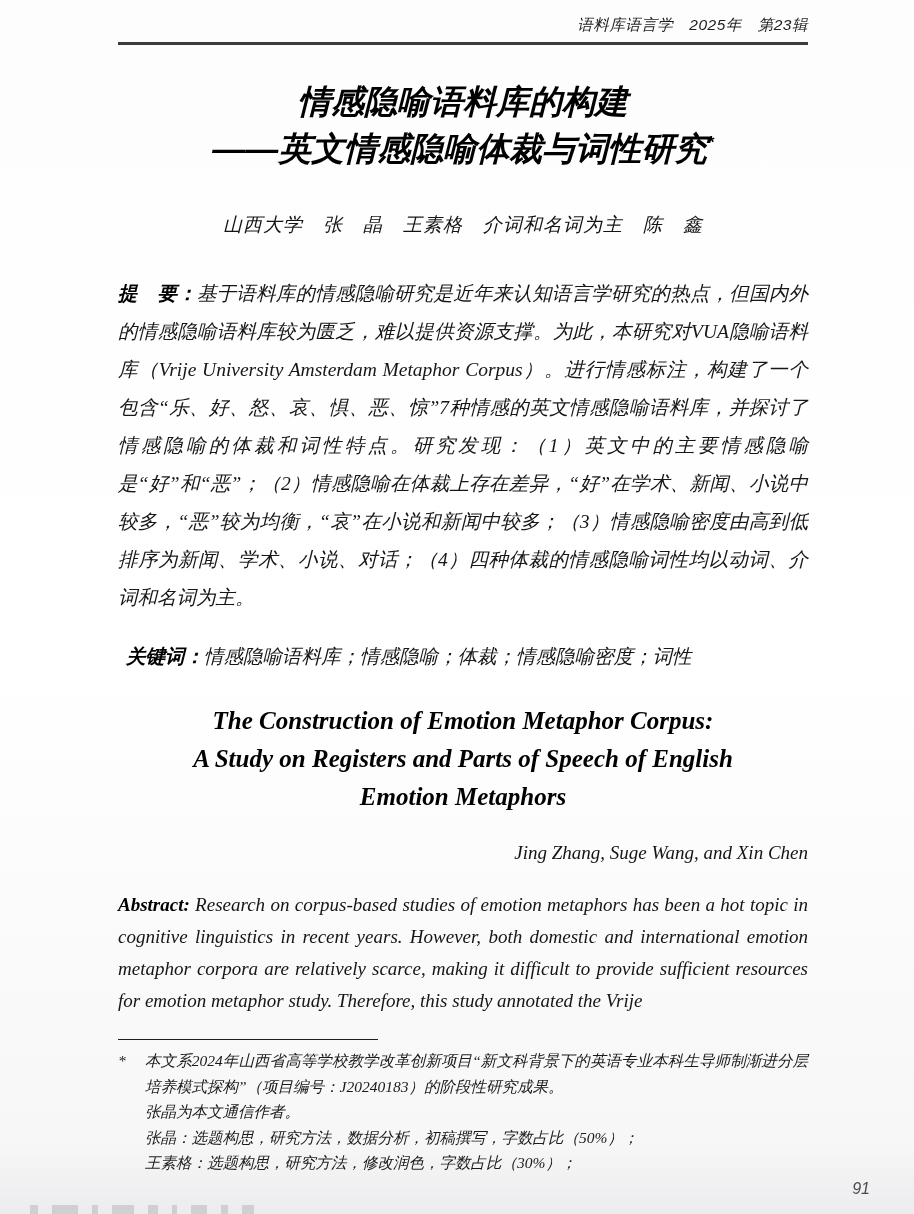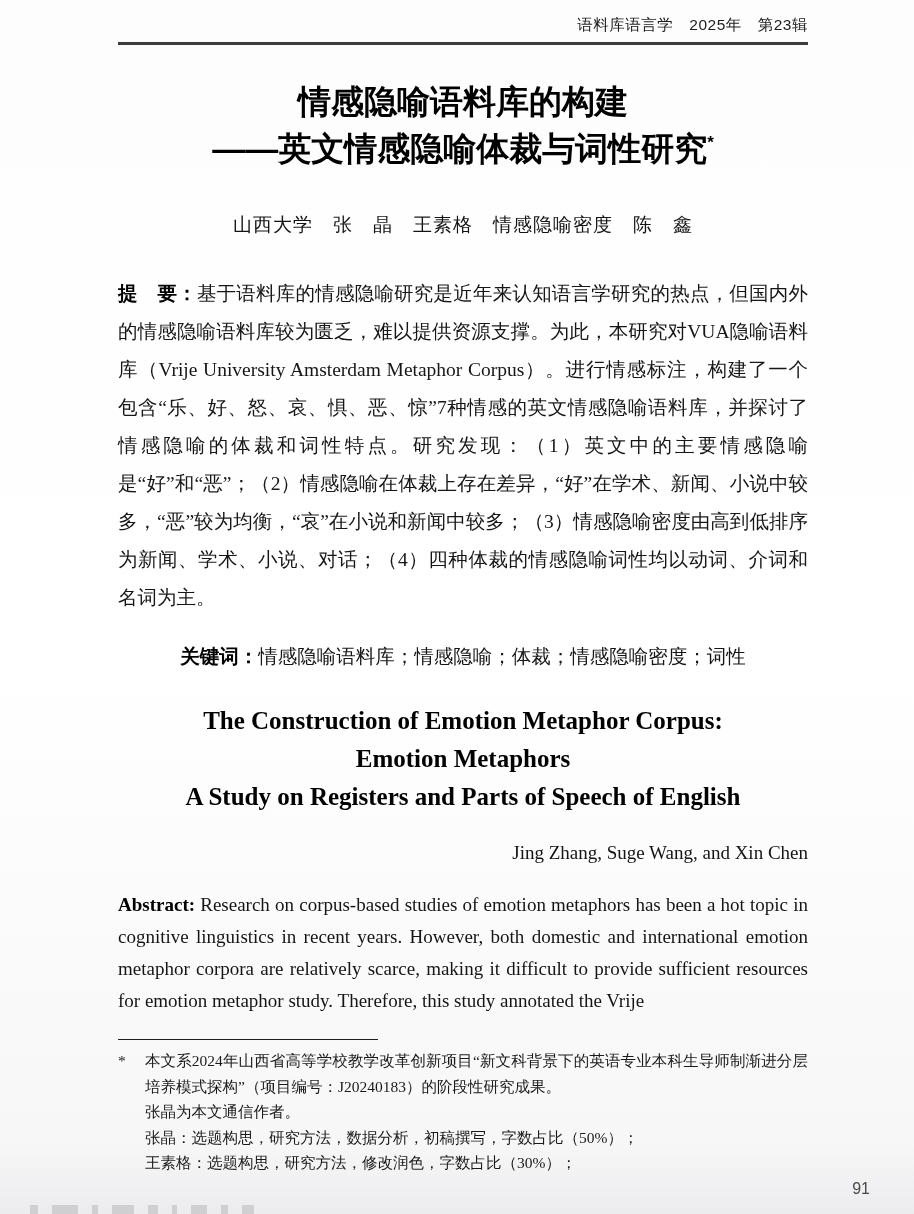--- a/index.html
+++ b/index.html
@@ -8,20 +8,21 @@
     font-family:"Liberation Serif","DejaVu Serif",serif;
     color:#111;
     background:#fff;
     overflow:hidden;
   }
   .page{
     position:relative;
     width:914px;height:1214px;
     background:linear-gradient(180deg,#fdfdfd 0%,#ffffff 55%,#f7f7f8 94%,#ececee 100%);
     box-sizing:border-box;
+    font-style:italic;
   }
   .content{
     position:absolute;
     left:118px;right:106px;top:0;
   }
   
   .journal-header{
     text-align:right;
     font-family:"Liberation Sans","DejaVu Sans",sans-serif;
     font-size:15.5px;
@@ -64,22 +65,23 @@
     color:#161616;
   }
   .zh-abstract .lbl,.zh-keywords .lbl{
     font-weight:bold;
     font-family:"Liberation Sans","DejaVu Sans",sans-serif;
     color:#000;
   }
   .zh-keywords{
     font-size:19.5px;
     line-height:38px;
-    text-align:center;
+    text-align:left;
     color:#161616;
+    margin-left:8px;
   }
   
   .en-title{
     margin-top:26px;
     text-align:center;
     font-weight:bold;
     font-size:25px;
     line-height:38px;
     color:#000;
   }
@@ -149,30 +151,30 @@
   <div class="content">
 
     <div class="journal-header">语料库语言学　2025年　第23辑</div>
     <div class="header-rule"></div>
 
     <div class="zh-title">
       <div>情感隐喻语料库的构建</div>
       <div><span>——英文情感隐喻体裁与词性研究</span><sup>*</sup></div>
     </div>
 
-    <div class="zh-authors">山西大学　张　晶　王素格　情感隐喻密度　陈　鑫</div>
+    <div class="zh-authors">山西大学　张　晶　王素格　介词和名词为主　陈　鑫</div>
 
     <p class="zh-abstract"><span class="lbl">提　要：</span><span>基于语料库的情感隐喻研究是近年来认知语言学研究的热点，但国内外的情感隐喻语料库较为匮乏，难以提供资源支撑。为此，本研究对VUA隐喻语料库（Vrije University Amsterdam Metaphor Corpus）。进行情感标注，构建了一个包含“乐、好、怒、哀、惧、恶、惊”7种情感的英文情感隐喻语料库，并探讨了情感隐喻的体裁和词性特点。研究发现：（1）英文中的主要情感隐喻是“好”和“恶”；（2）情感隐喻在体裁上存在差异，“好”在学术、新闻、小说中较多，“恶”较为均衡，“哀”在小说和新闻中较多；（3）情感隐喻密度由高到低排序为新闻、学术、小说、对话；（4）四种体裁的情感隐喻词性均以动词、介词和名词为主。</span></p>
 
     <p class="zh-keywords"><span class="lbl">关键词：</span><span>情感隐喻语料库；情感隐喻；体裁；情感隐喻密度；词性</span></p>
 
     <div class="en-title">
       <div>The Construction of Emotion Metaphor Corpus:</div>
+      <div>A Study on Registers and Parts of Speech of English</div>
       <div>Emotion Metaphors</div>
-      <div>A Study on Registers and Parts of Speech of English</div>
     </div>
 
     <div class="en-authors">Jing Zhang, Suge Wang, and Xin Chen</div>
 
     <p class="en-abstract"><span class="lbl">Abstract:</span> <span>Research on corpus-based studies of emotion metaphors has been a hot topic in cognitive linguistics in recent years. However, both domestic and international emotion metaphor corpora are relatively scarce, making it difficult to provide sufficient resources for emotion metaphor study. Therefore, this study annotated the Vrije</span></p>
 
     <div class="footnote-rule"></div>
 
     <div class="footnotes">
       <div class="fn-row">

